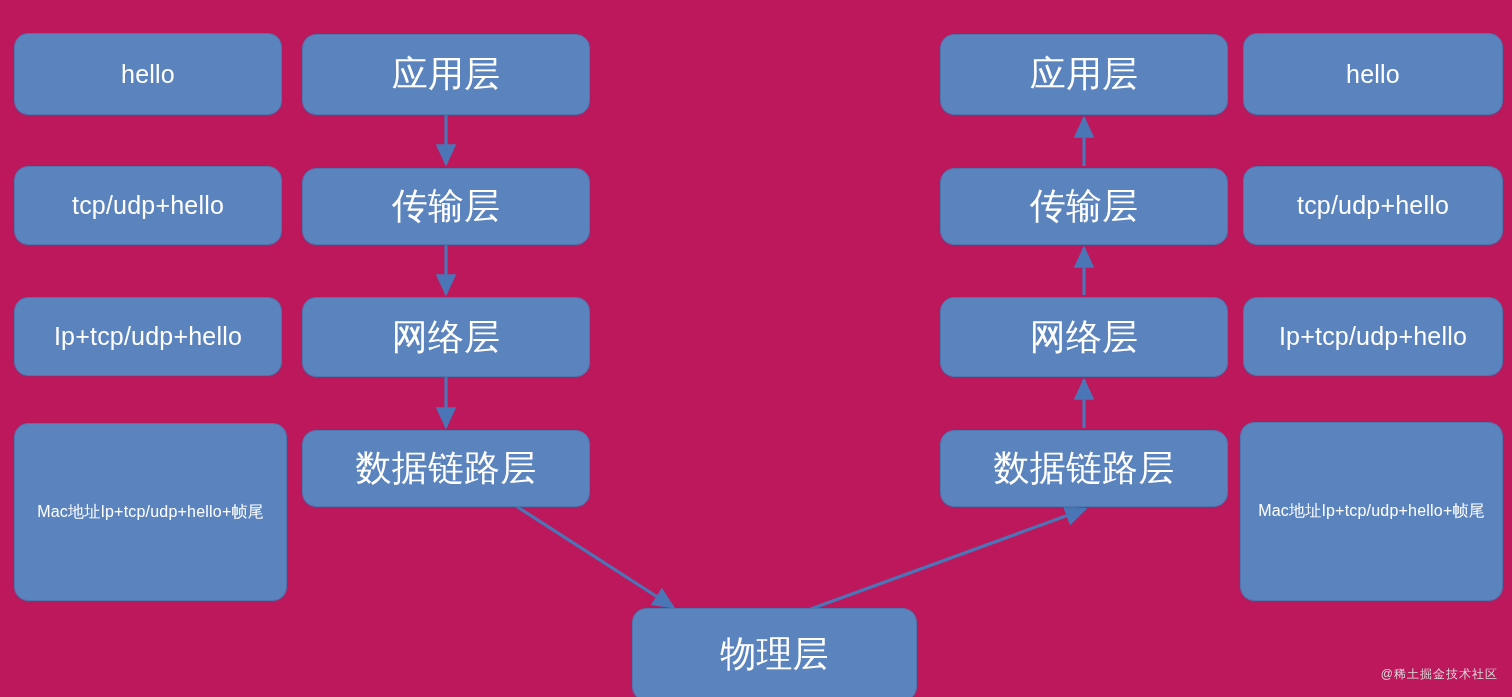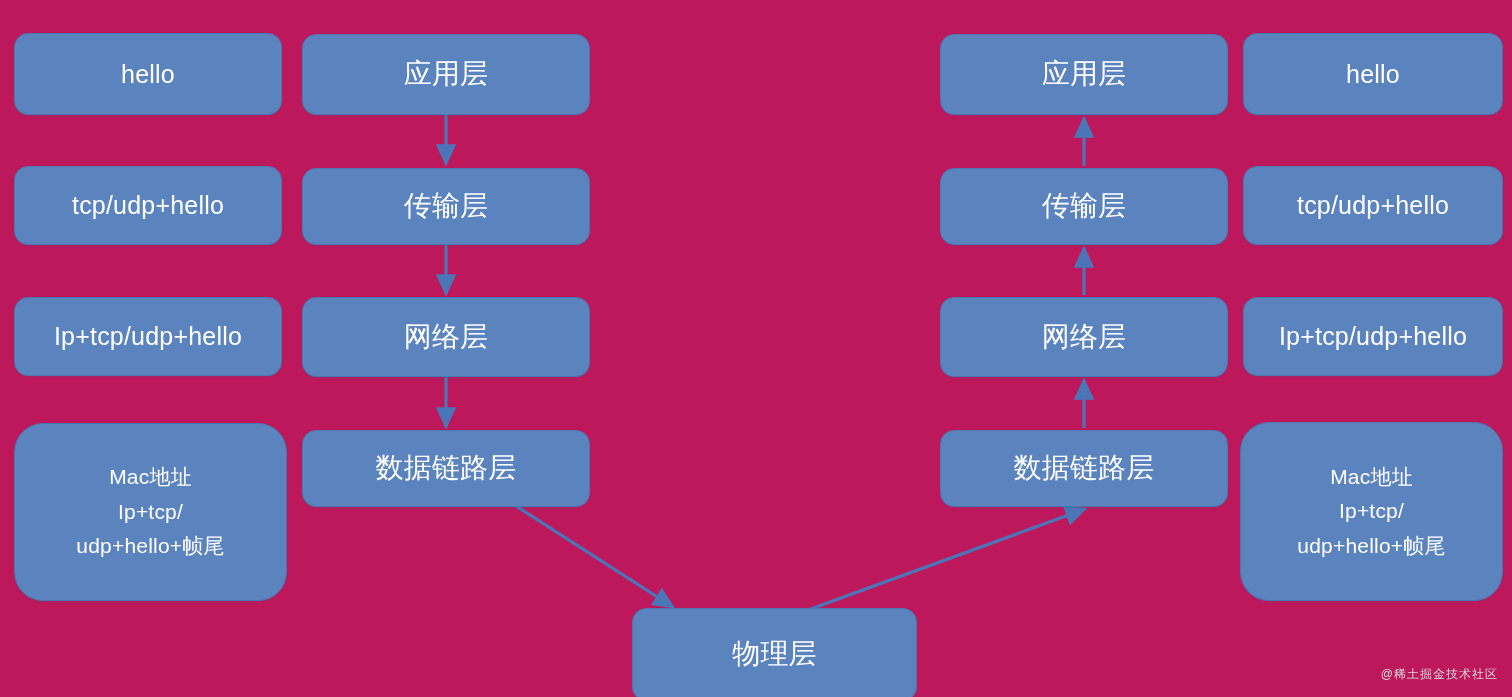--- a/index.html
+++ b/index.html
@@ -28,30 +28,29 @@
     align-items: center;
     justify-content: center;
     text-align: center;
     line-height: 1.45;
     font-weight: 400;
     letter-spacing: 0.2px;
     box-shadow: 0 1px 2px rgba(60,90,140,0.25);
     z-index: 2;
   }
   .node.cn {
-    font-size: 28px;
+    font-size: 36px;
   }
   .node.en {
     font-size: 25px;
   }
   .node.multi {
-    font-size: 21px;
-    flex-direction: column;
+    font-size: 16px;
+    flex-direction: row;
     line-height: 1.65;
-    border-radius: 29px;
   }
   .node.multi > span { display: block; }
 
   #arrows {
     position: absolute;
     left: 0;
     top: 0;
     width: 1512px;
     height: 697px;
     z-index: 1;

